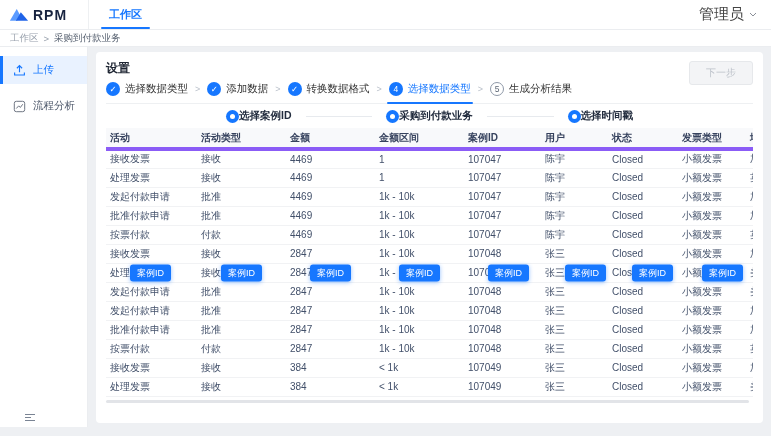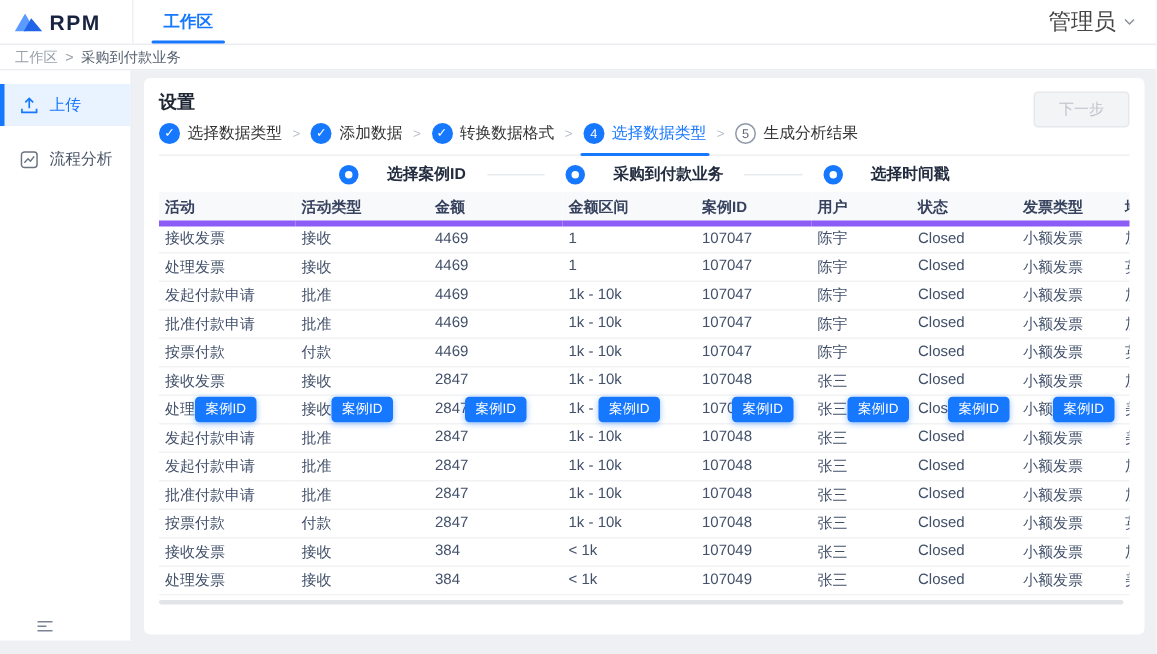--- a/index.html
+++ b/index.html
@@ -39,21 +39,21 @@
   .step { display: flex; align-items: center; gap: 5px; position: relative; }
   .step-circle { width: 14px; height: 14px; border-radius: 50%; display: flex; align-items: center; justify-content: center; font-size: 8.5px; flex: none; }
   .step.done .step-circle, .step.active .step-circle { background: #1677ff; color: #fff; }
   .step.pending .step-circle { background: #fff; border: 1px solid #8f99a8; color: #5d6775; }
   .step.active .step-label { color: #1677ff; }
   .step.active::after { content: ""; position: absolute; left: -2px; right: -2px; bottom: -8px; height: 2px; background: #1677ff; border-radius: 1px; }
   .step-label { font-size: 10.5px; color: #333; }
   .step-sep { color: #b8bfc9; font-size: 9px; }
   
   .selectors { display: flex; align-items: center; padding: 5px 120px; height: 24px; }
-  .selector { display: flex; align-items: center; gap: 19px; white-space: nowrap; cursor: pointer; }
+  .selector { display: flex; align-items: center; gap: 0; white-space: nowrap; cursor: pointer; }
   .sel-line { flex: 1; height: 1px; background: #e7eaee; margin: 0 14px; }
   .radio-icon { width: 13px; height: 13px; border-radius: 50%; background: #1677ff; position: relative; flex: none; }
   .radio-icon::after { content: ""; position: absolute; width: 5px; height: 5px; background: #fff; border-radius: 50%; top: 4px; left: 4px; }
   .selector-label { font-size: 10.5px; color: #222c3e; font-weight: bold; }
   
   .table-wrap { overflow: hidden; width: 647px; }
   table { border-collapse: collapse; table-layout: fixed; width: 686px; font-size: 10px; }
   th { background: #f8f9fb; color: #36425e; font-weight: bold; text-align: left; height: 21px; padding: 0 4px; white-space: nowrap; border-bottom: 4px solid #8b5cf6; }
   td { height: 19px; padding: 0 4px; color: #42506a; border-bottom: 1px solid #f1f2f4; position: relative; white-space: nowrap; }
   .chip { position: absolute; left: 24px; top: 50%; transform: translateY(-50%); background: #1677ff; color: #fff; font-size: 9px; line-height: 1; padding: 4px 7px; border-radius: 3px; box-shadow: 0 1px 4px rgba(22,119,255,.45); z-index: 2; white-space: nowrap; cursor: grabbing; }

